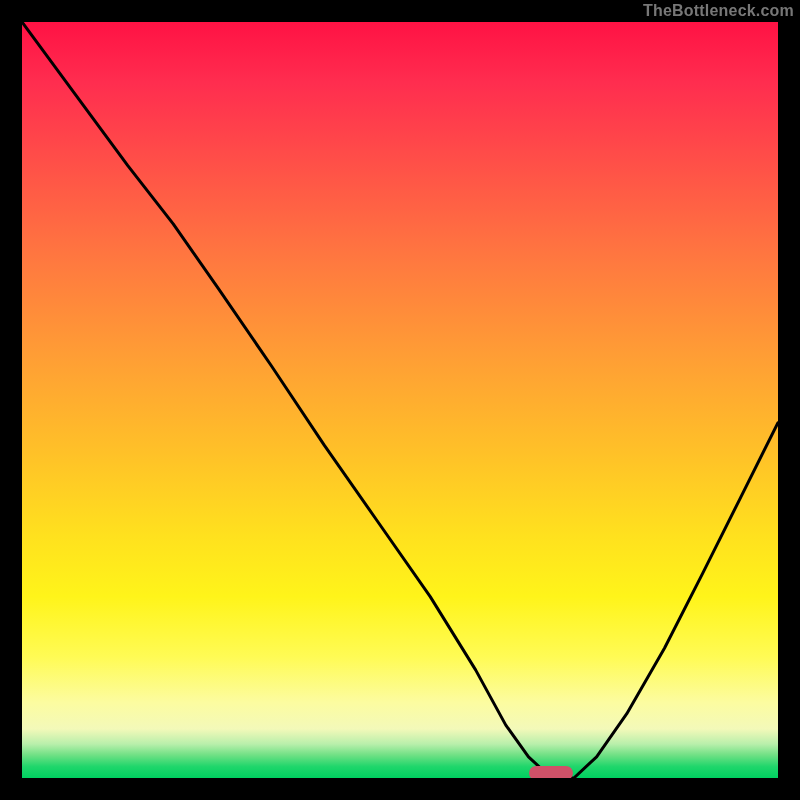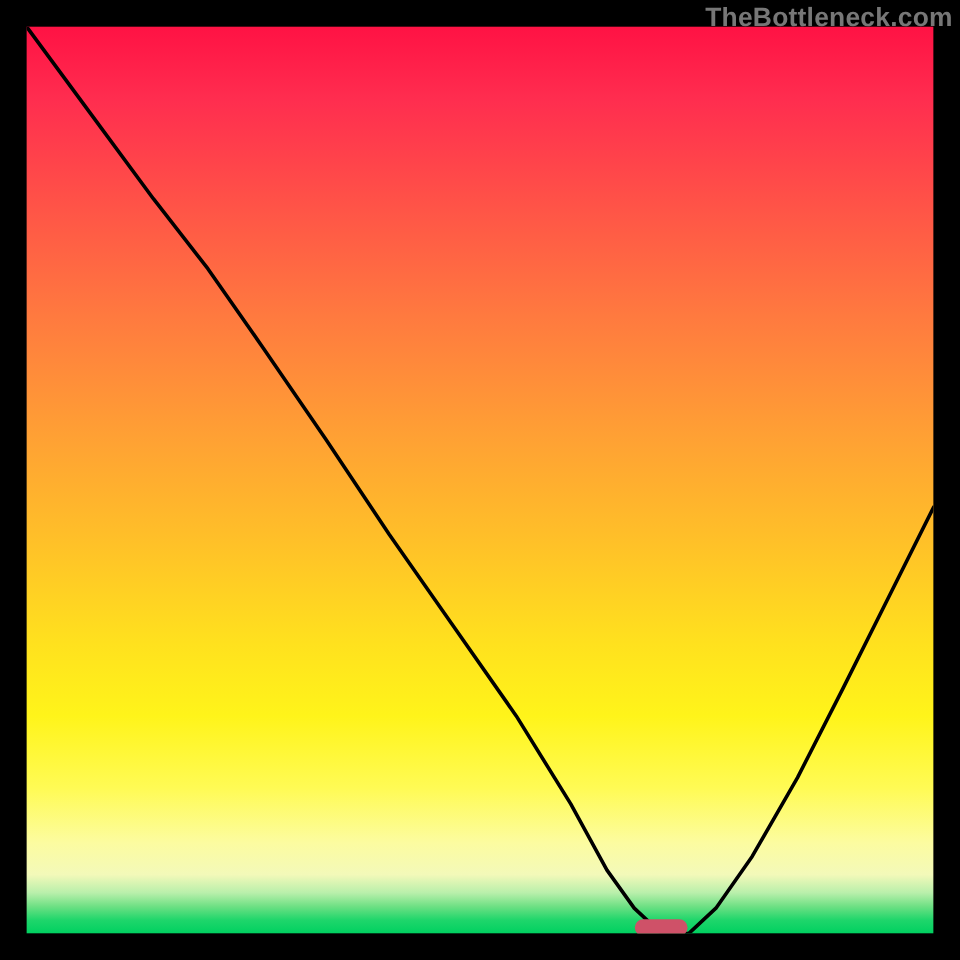--- a/index.html
+++ b/index.html
@@ -56,21 +56,21 @@
     left: 0;
     top: 0;
     width: 756px;
     height: 756px;
   }
   .watermark {
     position: absolute;
     top: 2px;
     right: 6px;
     font-family: Arial, Helvetica, sans-serif;
-    font-size: 22px;
+    font-size: 16px;
     font-weight: 600;
     color: #777;
     letter-spacing: 0.2px;
     user-select: none;
     text-align: center;
   }
   .marker {
     position: absolute;
     width: 44px;
     height: 14px;

